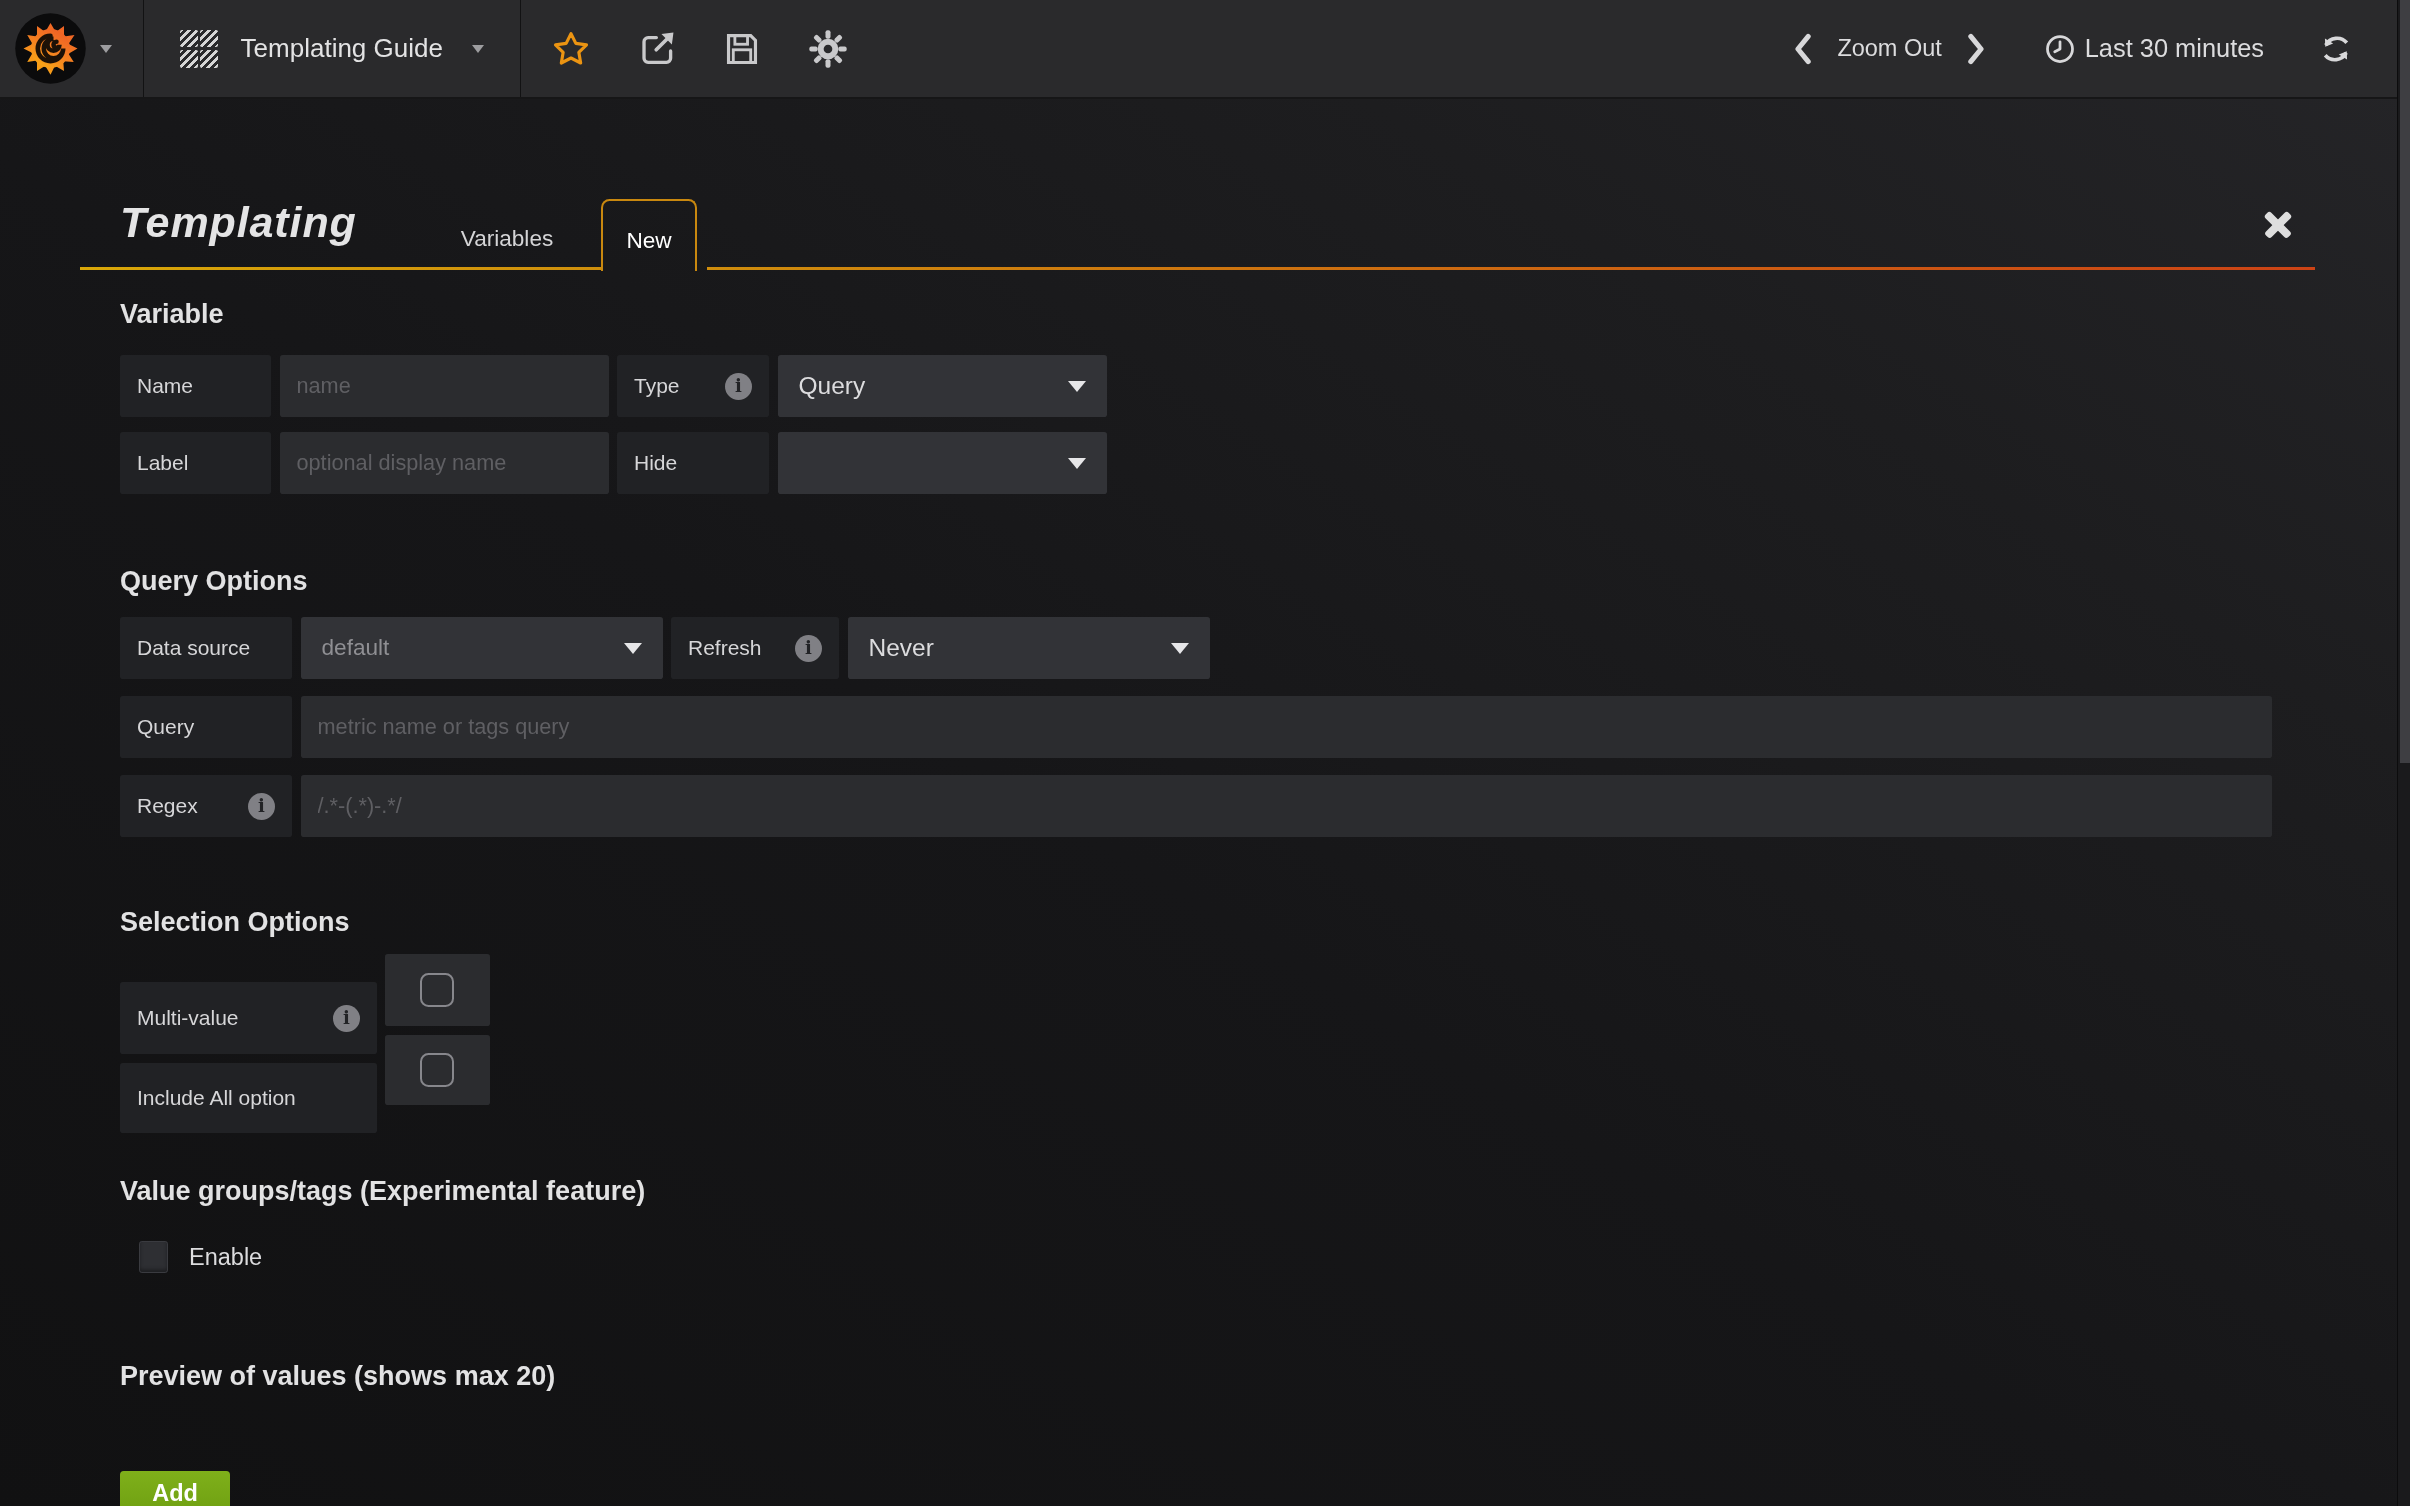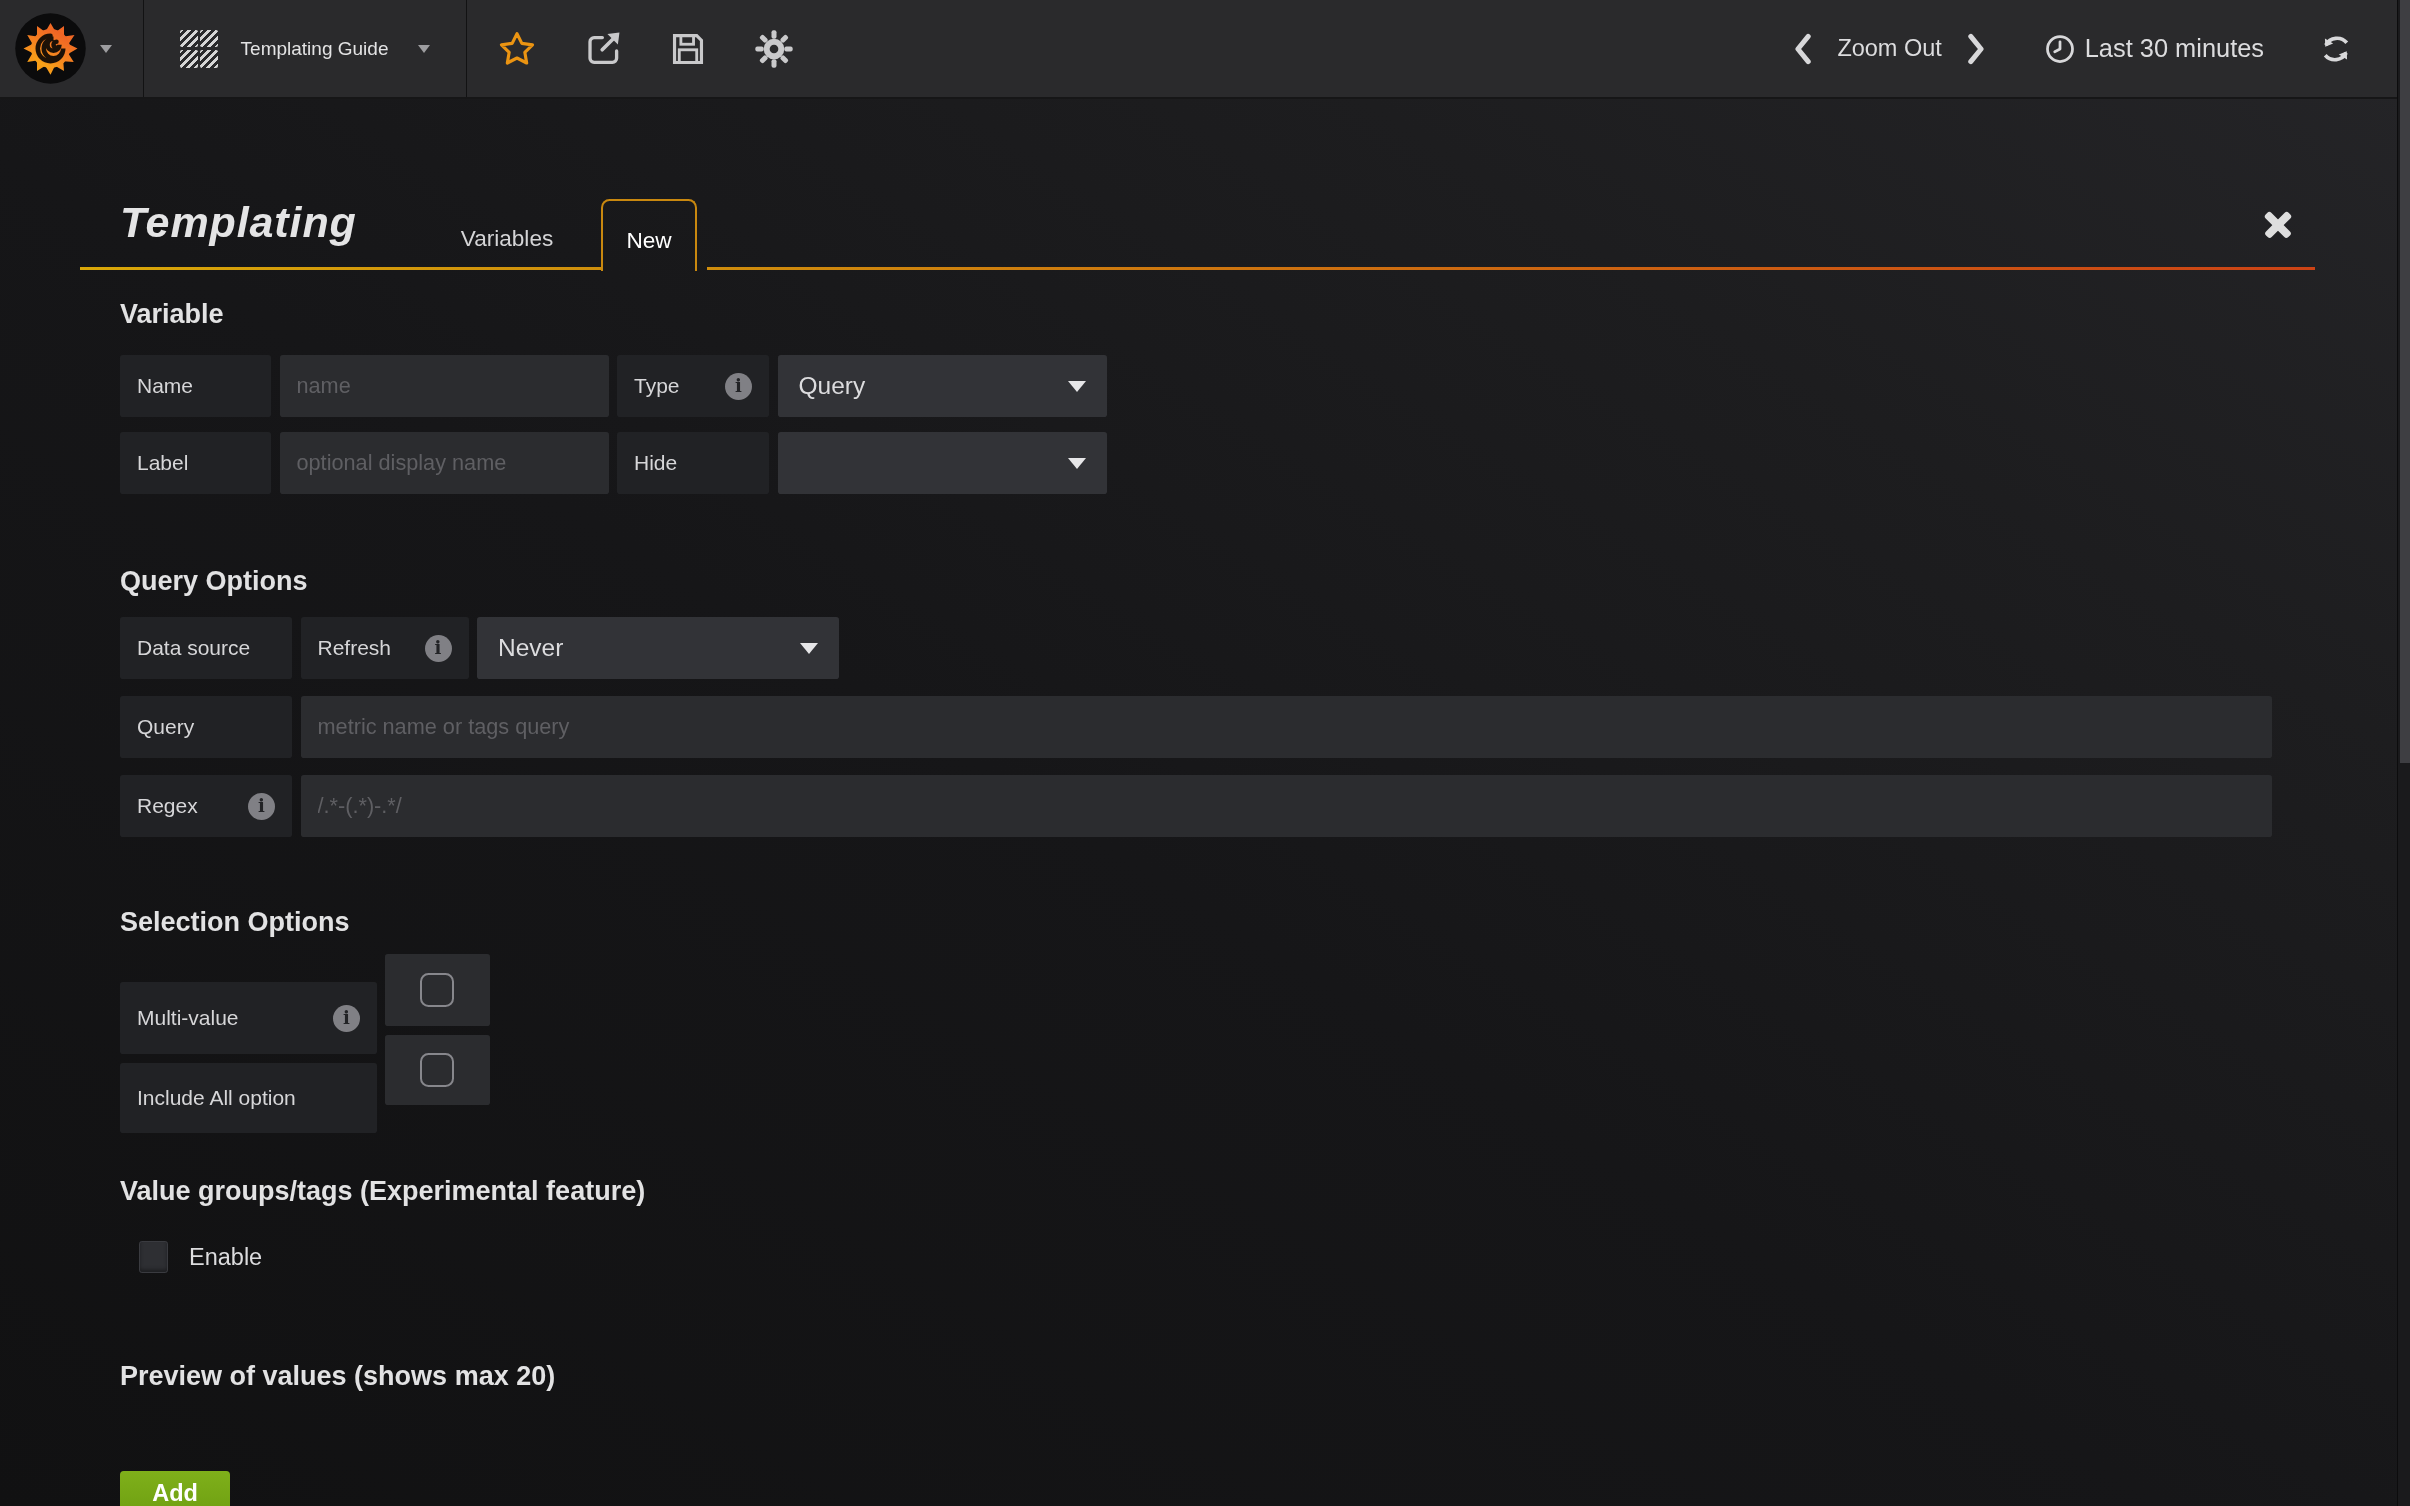--- a/index.html
+++ b/index.html
@@ -30,21 +30,21 @@
   .dash-section {
     height: 100%; display: flex; align-items: center;
     padding: 0 36px; border-right: 1.9px solid #121213; cursor: pointer;
   }
   .grid-icon { width: 38px; height: 38px; display: grid;
     grid-template-columns: 1fr 1fr; grid-template-rows: 1fr 1fr; gap: 2.8px; margin-right: 22.6px; }
   .grid-icon i {
     border-radius: 1.9px;
     background: repeating-linear-gradient(135deg, #d6d6d6 0 2.4px, rgba(0,0,0,0) 2.4px 5.6px);
   }
-  .dash-title { font-size: 19px; color: #e3e3e4; margin-right: 17px; }
+  .dash-title { font-size: 26px; color: #e3e3e4; margin-right: 17px; }
   .nav-icons { display: flex; align-items: center; gap: 47px; padding-left: 30px; }
   .nav-icons .icon-btn { display: flex; align-items: center; cursor: pointer; }
   .nav-spacer { flex: 1; }
   .nav-right { display: flex; align-items: center; margin-right: 58px; }
   .nav-right .txt { font-size: 23.5px; color: #dcdcde; }
   .zo-left { margin-right: 24.5px; }
   .zo-right { margin-left: 24.5px; }
   .clock-wrap { display: flex; align-items: center; margin-left: 58px; cursor: pointer; }
   .clock-wrap .txt { font-size: 25.4px; margin-left: 9.4px; }
   .refresh-wrap { margin-left: 55px; cursor: pointer; display: flex; }
@@ -292,20 +292,24 @@
     <span class="sel-caret"></span>
   </div>
 </div>
 
 <h2 class="section-h h-queryopts">Query Options</h2>
 
 <div class="form-row row-3">
   <div class="f-label w-183">
     <span>Data source</span>
   </div>
+  <div class="f-select dim w-384">
+    <span>default</span>
+    <span class="sel-caret"></span>
+  </div>
   <div class="f-label w-178">
     <span>Refresh</span>
     <span class="info-icon">i</span>
   </div>
   <div class="f-select w-384">
     <span>Never</span>
     <span class="sel-caret"></span>
   </div>
 </div>
 

